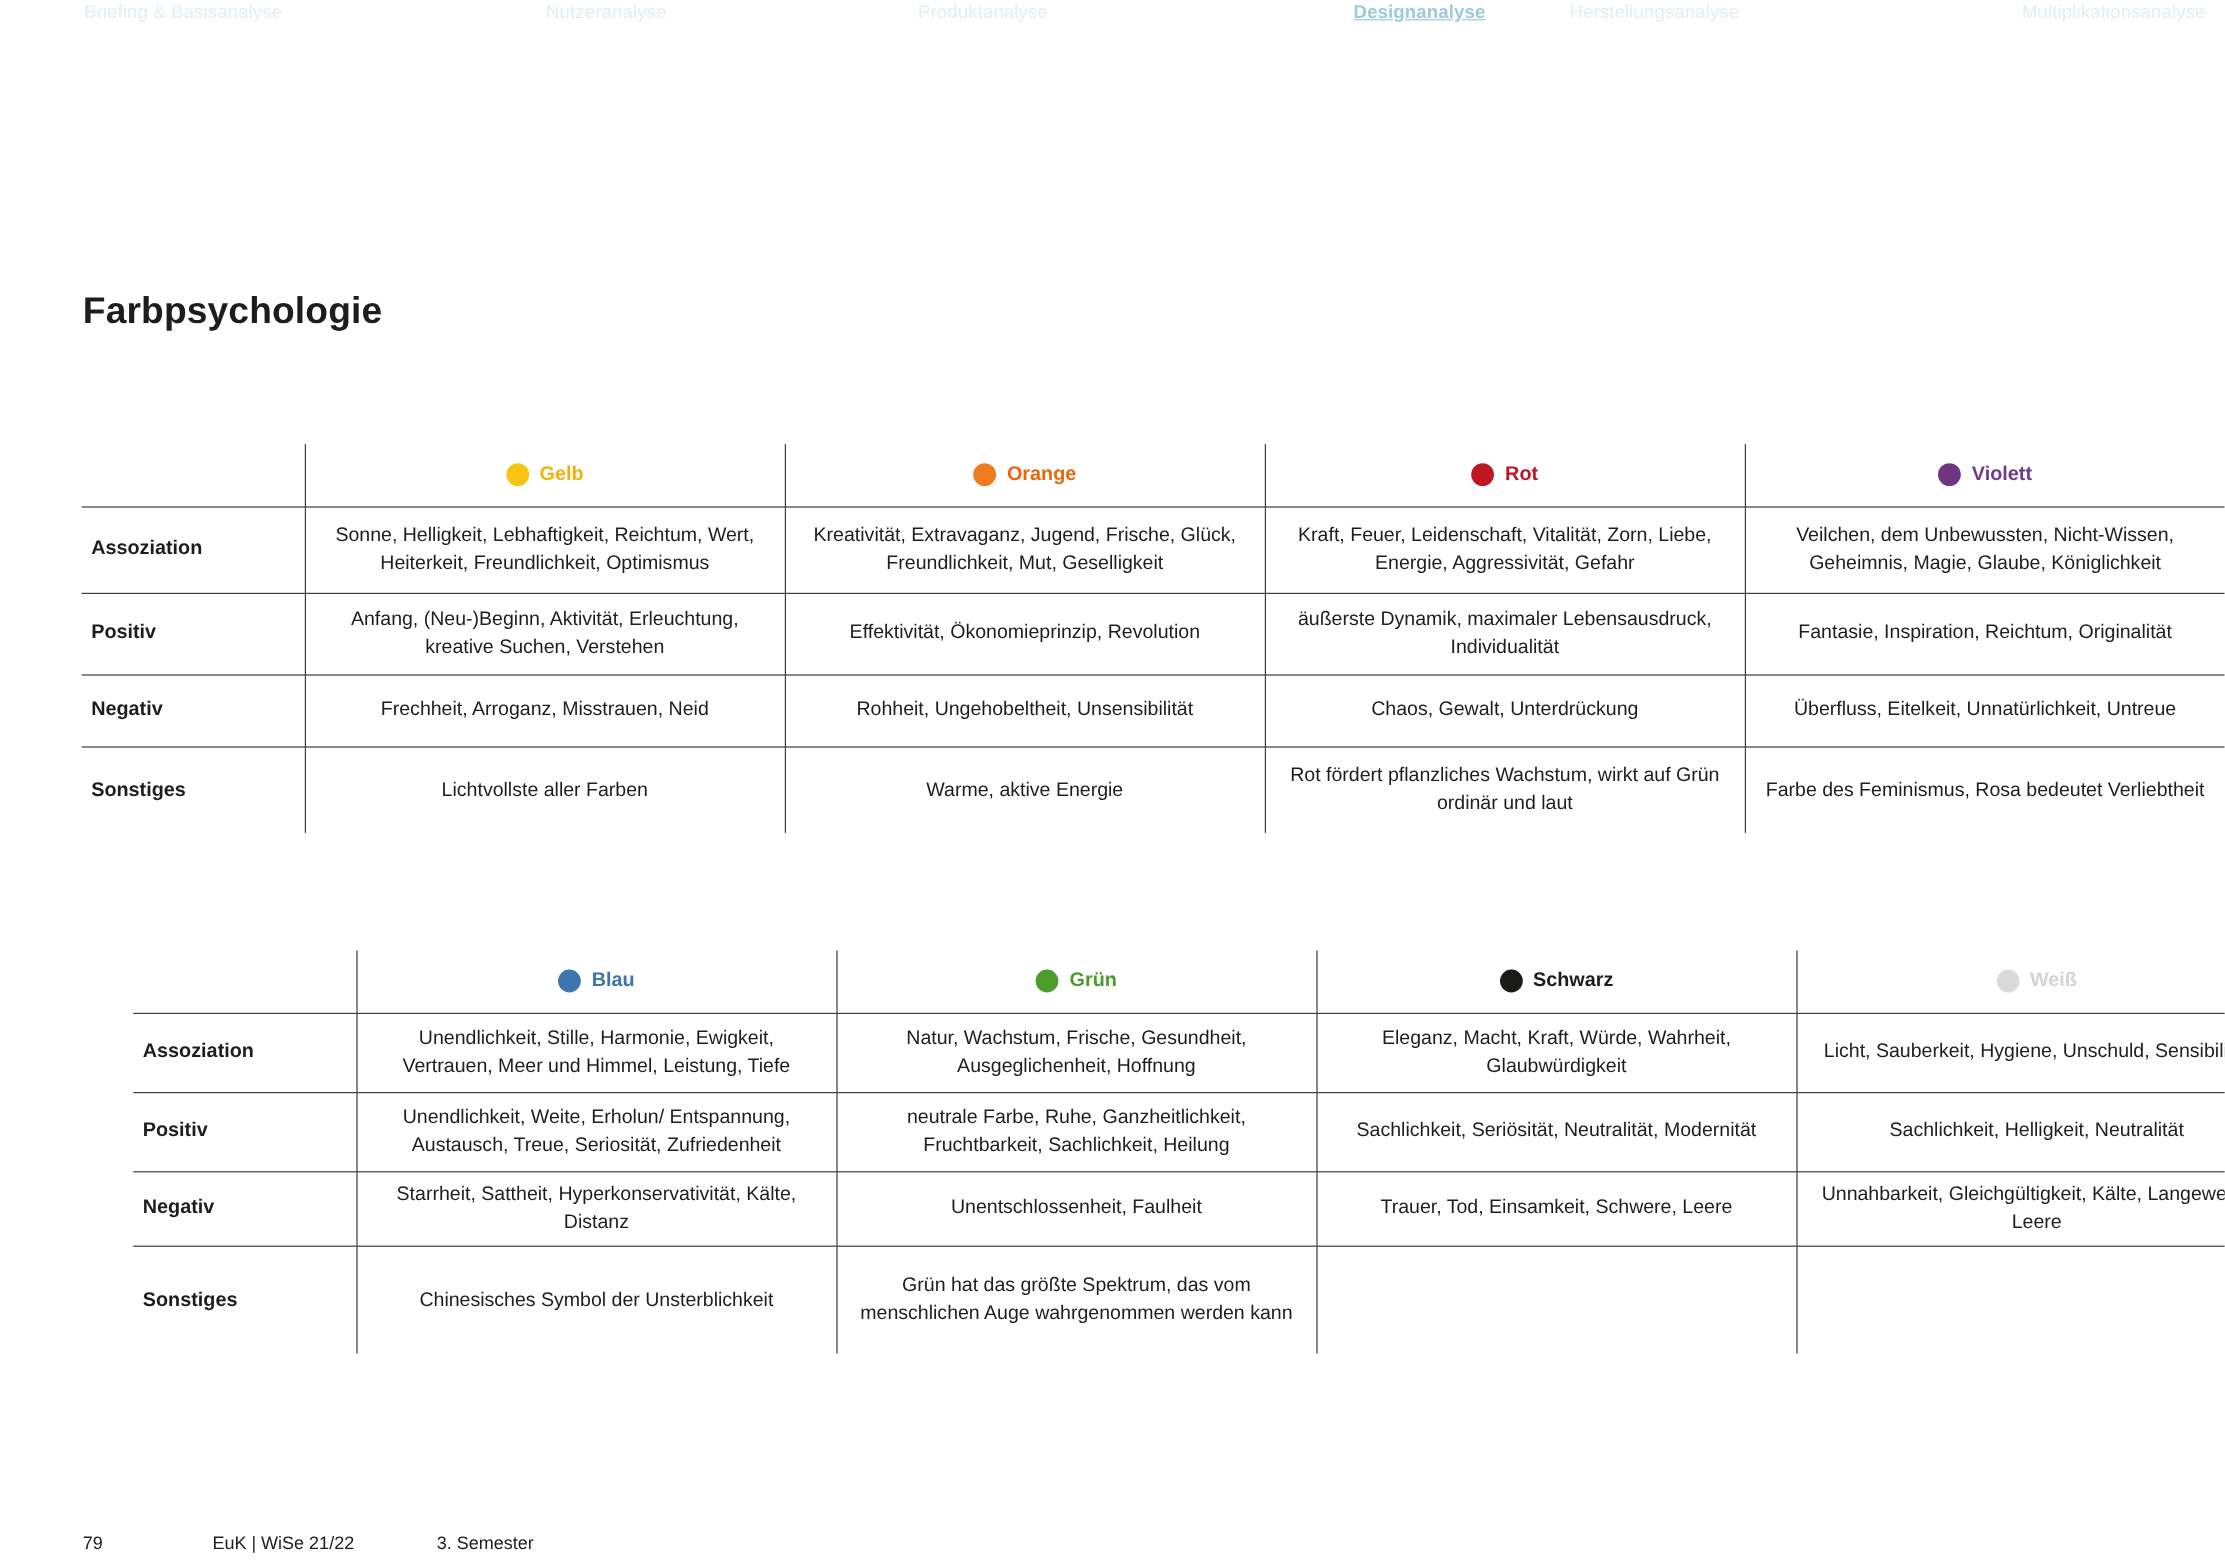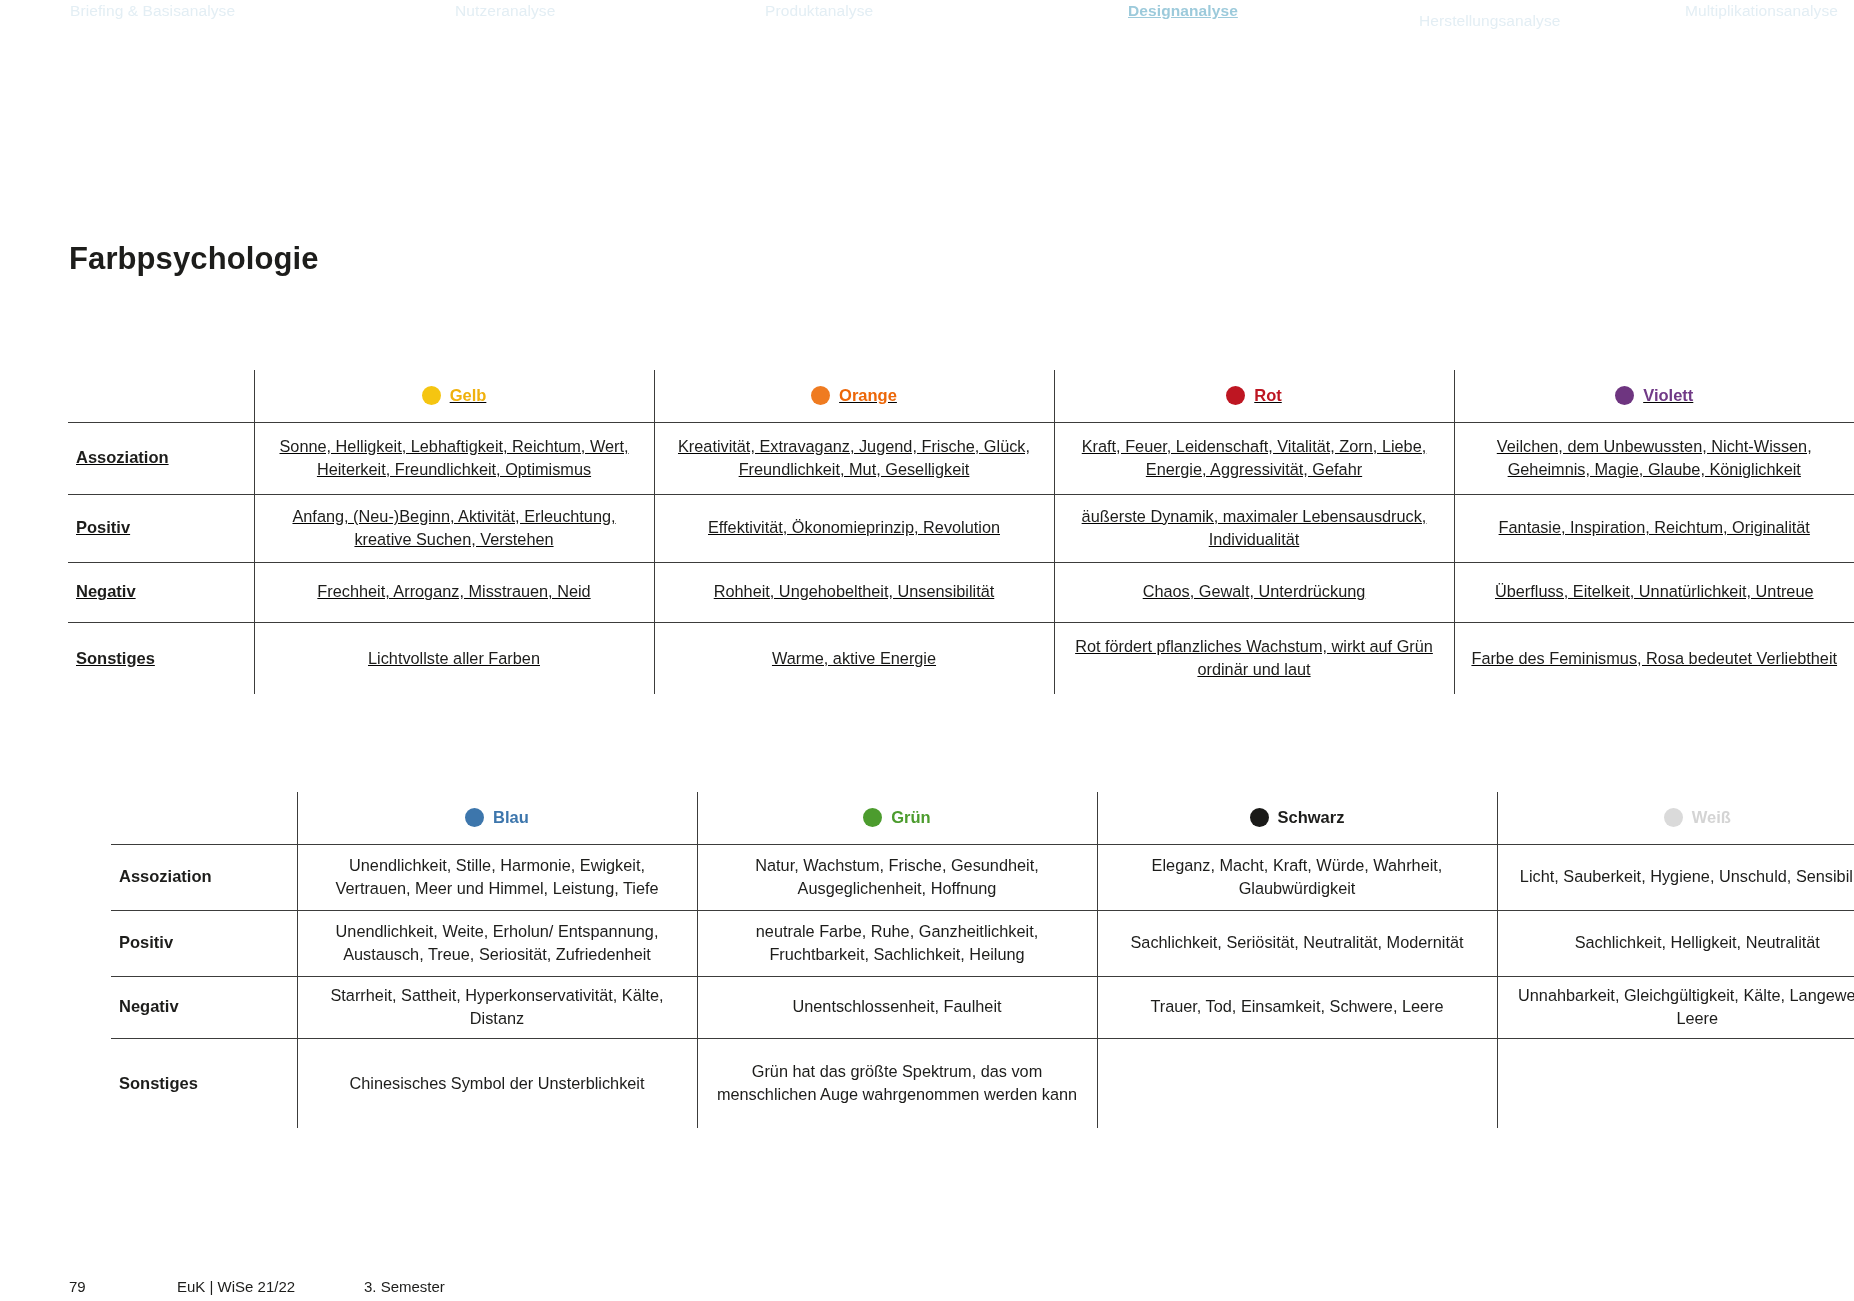--- a/index.html
+++ b/index.html
@@ -39,21 +39,21 @@
     top: 2px;
   }
   .topnav .nav-item.active {
     color: #9ccadb;
     font-weight: bold;
   }
   .nav-0 { left: 70px; }
   .nav-1 { left: 455px; }
   .nav-2 { left: 765px; }
   .nav-3 { left: 1128px; text-decoration: underline; }
-  .nav-4 { left: 1419px; margin-top: 10px; }
+  .nav-4 { left: 1308px; }
   .nav-5 { left: 1685px; }
 
   
   .page-title {
     position: absolute;
     left: 68px;
     top: 133px;
     font-family: "Liberation Serif", serif;
     font-weight: bold;
     font-size: 66px;
@@ -72,21 +72,21 @@
   }
 
   
   .ctable {
     position: absolute;
     left: 68px;
     width: 1786px;
     border-collapse: collapse;
     table-layout: fixed;
   }
-  .ctable.t1 { top: 370px; text-decoration: underline; }
+  .ctable.t1 { top: 370px; }
   .ctable.t2 { top: 792px; margin-left: 43px; }
 
   .ctable col.c-label { width: 186px; }
   .ctable col.c-data  { width: 400px; }
 
   .ctable td, .ctable th {
     vertical-align: middle;
     padding: 0;
   }
 

